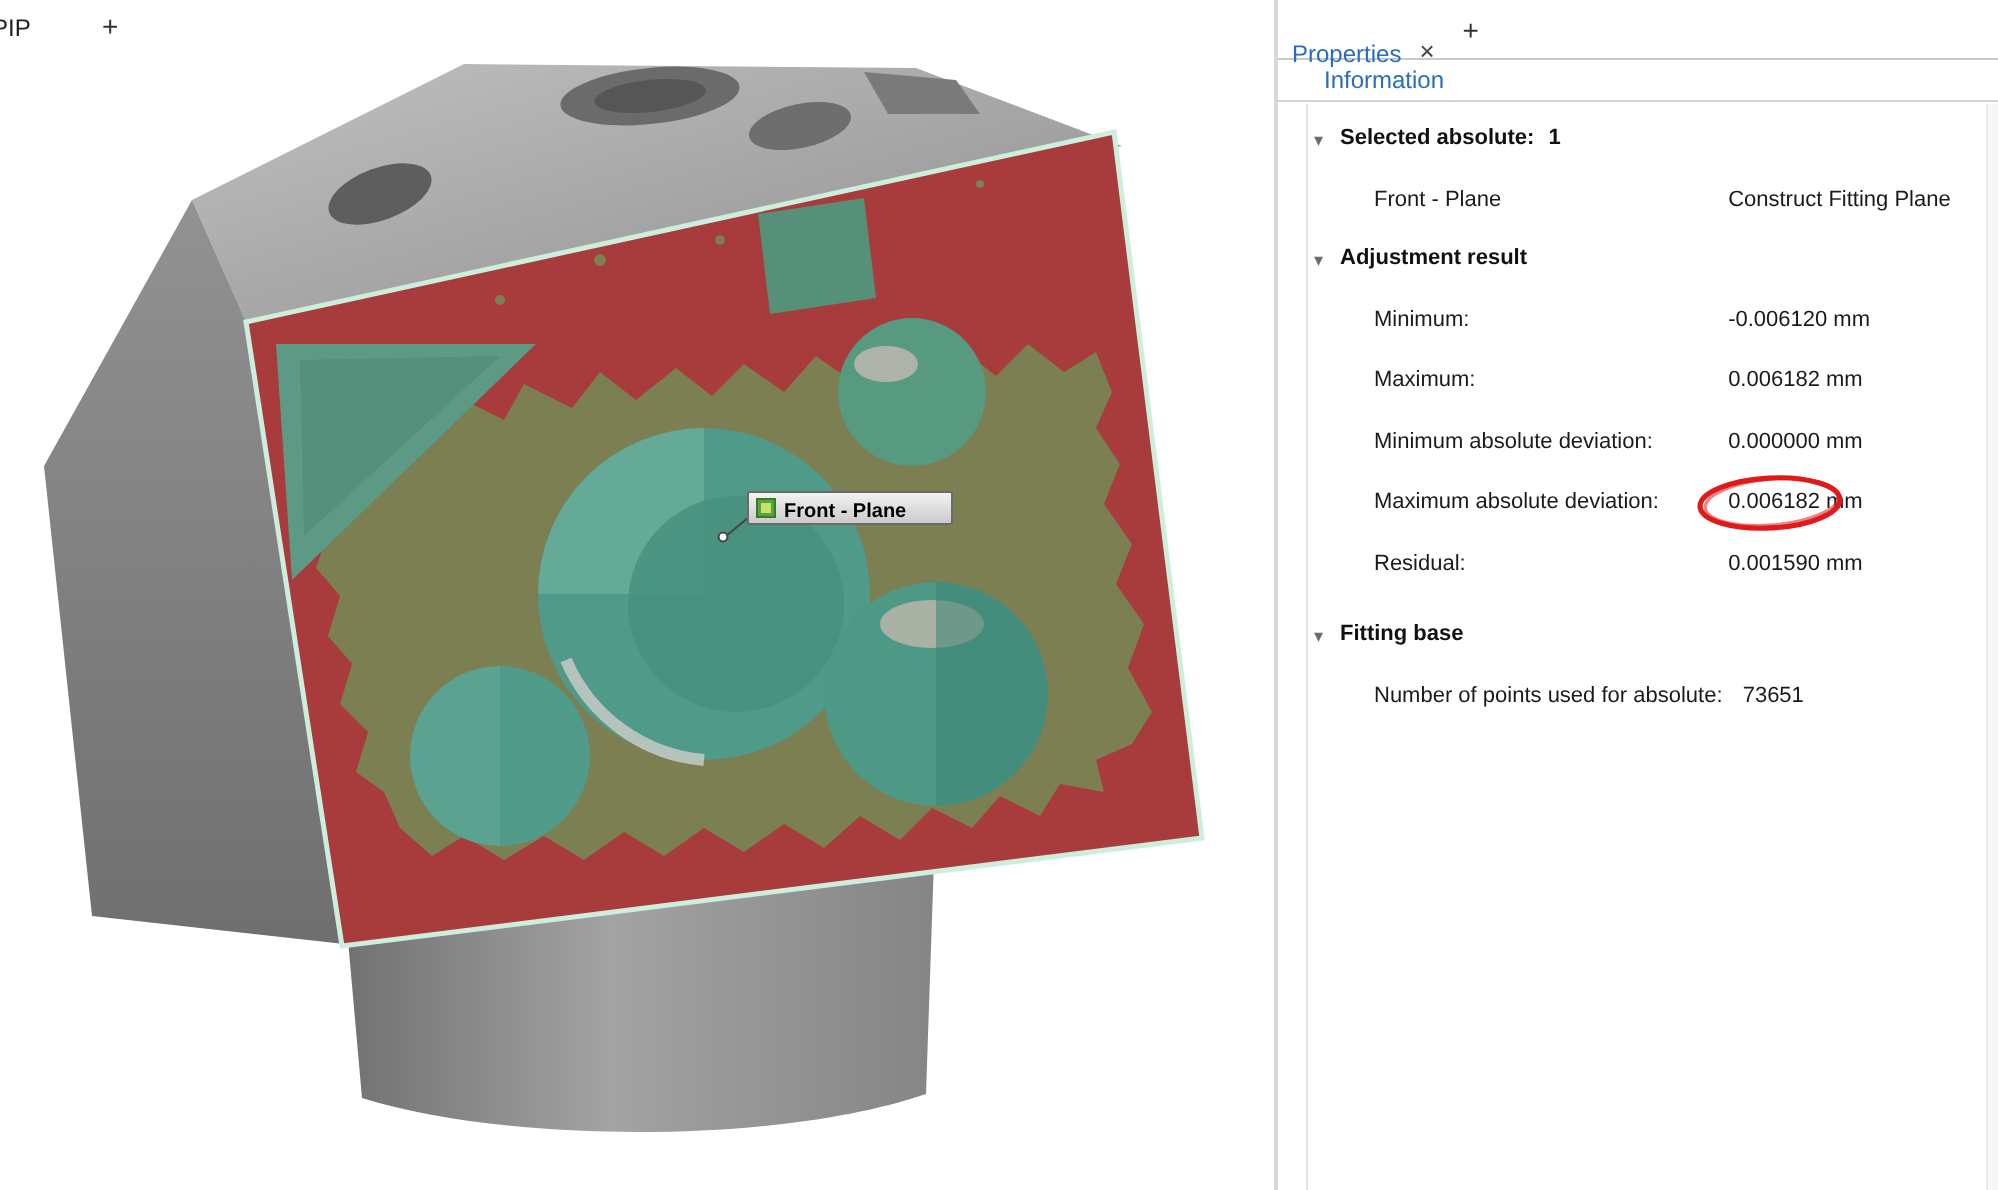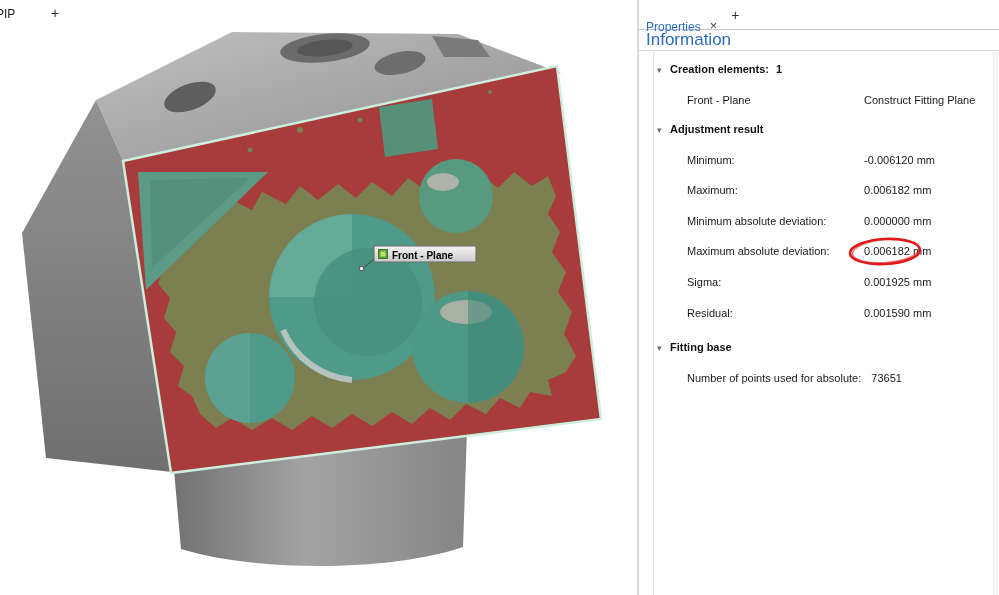--- a/index.html
+++ b/index.html
@@ -17,21 +17,21 @@
 
   
   .panel{position:absolute;left:639px;top:0;width:360px;height:595px;background:#ffffff;}
   .tabbar{position:absolute;left:0;top:0;right:0;height:30px;border-bottom:1px solid #c9c9c9;
           display:flex;align-items:center;padding-left:7px;box-sizing:border-box;}
   .tab{display:flex;align-items:flex-start;font-size:12px;color:#2a6cbe;cursor:default;margin-top:24px;}
   .tab .close{margin-left:9px;color:#444;font-size:13px;line-height:12px;}
   .tab-add{margin-left:14px;font-size:14px;color:#333;}
   .subtabbar{position:absolute;left:0;top:30px;right:0;height:21px;border-bottom:1px solid #d4d4d4;
              display:flex;align-items:center;padding-left:7px;box-sizing:border-box;}
-  .subtab{font-size:17px;color:#2a6cbe;}
+  .subtab{font-size:12px;color:#2a6cbe;margin-left:16px;}
 
   .content{position:absolute;left:14px;top:52px;right:6px;bottom:0;
            border-left:1px solid #e2e2e2;padding-top:10px;font-size:11px;box-sizing:border-box;}
   .section{margin-bottom:14px;}
   .section.gap{margin-top:20px;}
   .sec-header{position:relative;padding-left:16px;line-height:15px;font-weight:bold;color:#111;}
   .sec-header .arrow{position:absolute;left:3px;top:1px;font-size:9px;font-weight:normal;color:#6d6d6d;}
   .sec-count{margin-left:7px;}
   .row{padding-left:33px;line-height:14.6px;white-space:nowrap;margin-top:16px;}
   .row .lbl{display:inline-block;width:174px;color:#1a1a1a;}
@@ -141,21 +141,21 @@
 
     <div class="subtabbar">
       <span class="subtab">Information</span>
     </div>
 
     <div class="content">
 
       <div class="section">
         <div class="sec-header">
           <span class="arrow">▾</span>
-          <span>Creation elements:</span><span class="sec-count">1</span>
+          <span>Selected absolute:</span><span class="sec-count">1</span>
         </div>
         <div class="row">
           <span class="lbl">Front - Plane</span>
           <span class="val">Construct Fitting Plane</span>
         </div>
       </div>
 
       <div class="section">
         <div class="sec-header">
           <span class="arrow">▾</span>
@@ -171,24 +171,20 @@
         </div>
         <div class="row">
           <span class="lbl">Minimum absolute deviation:</span>
           <span class="val">0.000000 mm</span>
         </div>
         <div class="row">
           <span class="lbl">Maximum absolute deviation:</span>
           <span class="val">0.006182 mm</span>
         </div>
         <div class="row">
-          <span class="lbl">Sigma:</span>
-          <span class="val">0.001925 mm</span>
-        </div>
-        <div class="row">
           <span class="lbl">Residual:</span>
           <span class="val">0.001590 mm</span>
         </div>
       </div>
 
       <div class="section gap">
         <div class="sec-header">
           <span class="arrow">▾</span>
           <span>Fitting base</span>
         </div>

